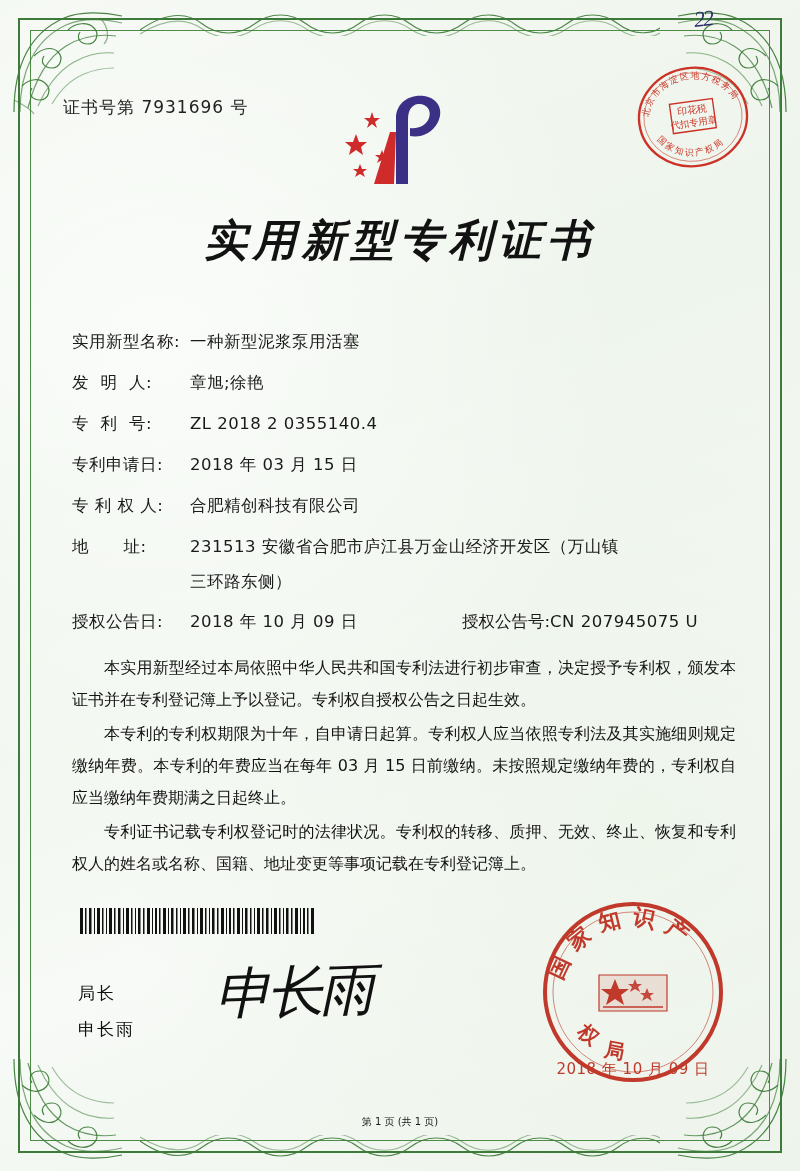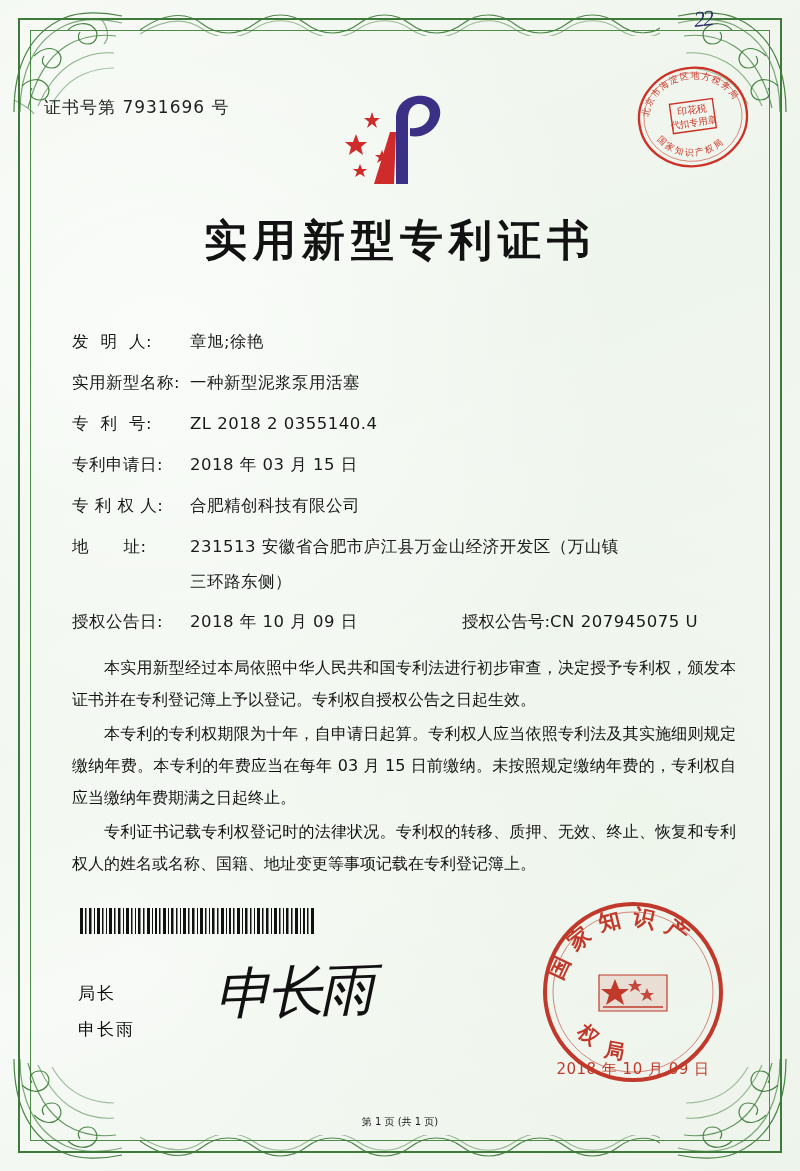--- a/index.html
+++ b/index.html
@@ -73,21 +73,21 @@
     font-size: 22px;
     color: #2c2f6b;
     transform: rotate(-6deg);
     letter-spacing: -2px;
     font-style: italic;
   }
 
   
   .cert-no {
     position: absolute;
-    left: 44px;
+    left: 63px;
     top: 96px;
     font-size: 17px;
     color: #222;
     letter-spacing: 1px;
     font-family: "DejaVu Sans", sans-serif;
   }
 
   
   .logo {
     position: absolute;
@@ -112,20 +112,21 @@
   .doc-title {
     position: absolute;
     top: 212px;
     left: 0; right: 0;
     text-align: center;
     font-size: 43px;
     font-weight: bold;
     letter-spacing: 6px;
     color: #121212;
     font-family: "DejaVu Sans", sans-serif;
+    font-style: italic;
   }
 
   
   .fields {
     position: absolute;
     left: 72px;
     top: 330px;
     right: 64px;
     font-size: 16.5px;
     color: #1a1a1a;
@@ -365,26 +366,26 @@
         <text x="60" y="56" font-size="10" fill="#cc3326" text-anchor="middle" font-family="'DejaVu Sans',sans-serif">印花税</text>
         <text x="60" y="69" font-size="9.5" fill="#cc3326" text-anchor="middle" font-family="'DejaVu Sans',sans-serif">代扣专用章</text>
       </g>
     </svg>
   </div>
 
   <div class="doc-title">实用新型专利证书</div>
 
   <div class="fields">
     <div class="field-row">
+      <div class="field-label">实用新型名称:</div>
+      <div class="field-value">一种新型泥浆泵用活塞</div>
+    </div>
+    <div class="field-row">
       <div class="field-label">发  明  人:</div>
       <div class="field-value">章旭;徐艳</div>
-    </div>
-    <div class="field-row">
-      <div class="field-label">实用新型名称:</div>
-      <div class="field-value">一种新型泥浆泵用活塞</div>
     </div>
     <div class="field-row">
       <div class="field-label">专  利  号:</div>
       <div class="field-value">ZL 2018 2 0355140.4</div>
     </div>
     <div class="field-row">
       <div class="field-label">专利申请日:</div>
       <div class="field-value">2018 年 03 月 15 日</div>
     </div>
     <div class="field-row">

